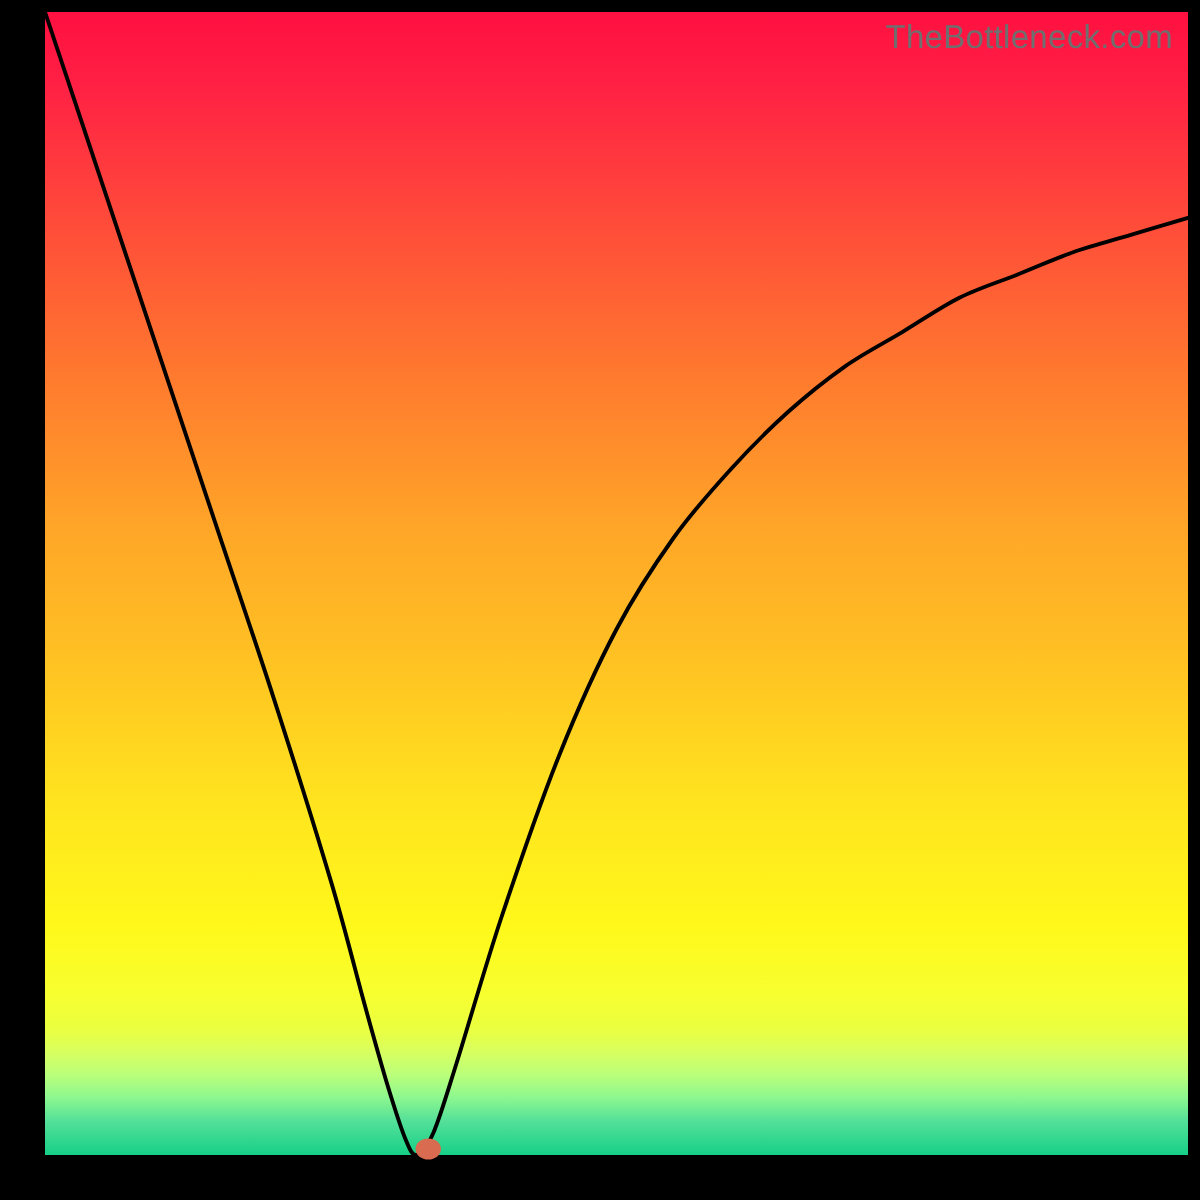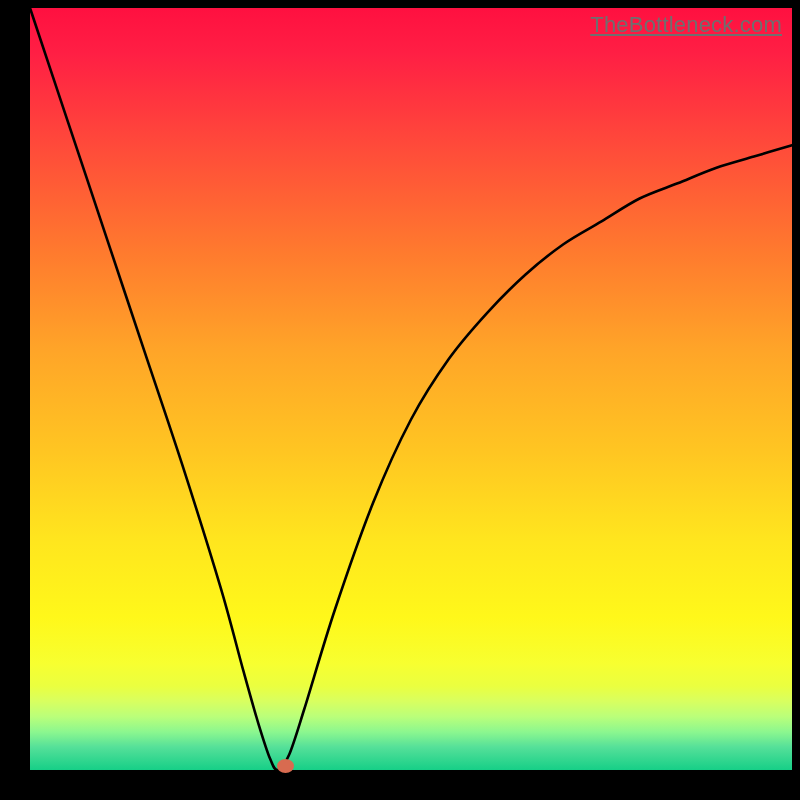--- a/index.html
+++ b/index.html
@@ -46,21 +46,20 @@
     );
   }
   .watermark {
     position: absolute;
     top: 4px;
     right: 10px;
     color: #6f6f6f;
     font-size: 22px;
     letter-spacing: 0.2px;
     user-select: none;
-    text-decoration: underline;
   }
   svg.curve {
     position: absolute;
     left: 0;
     top: 0;
     width: 762px;
     height: 762px;
     overflow: visible;
   }
   .marker {

